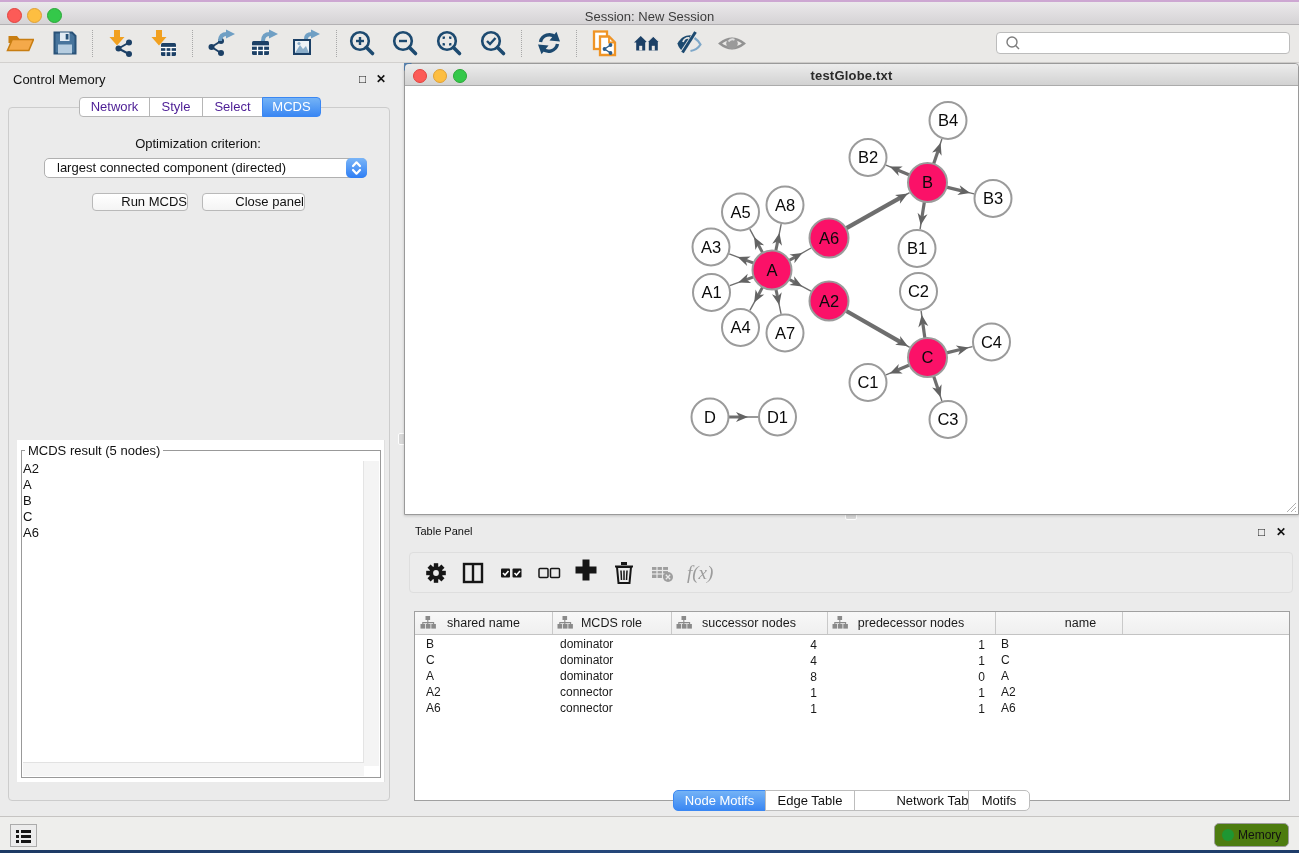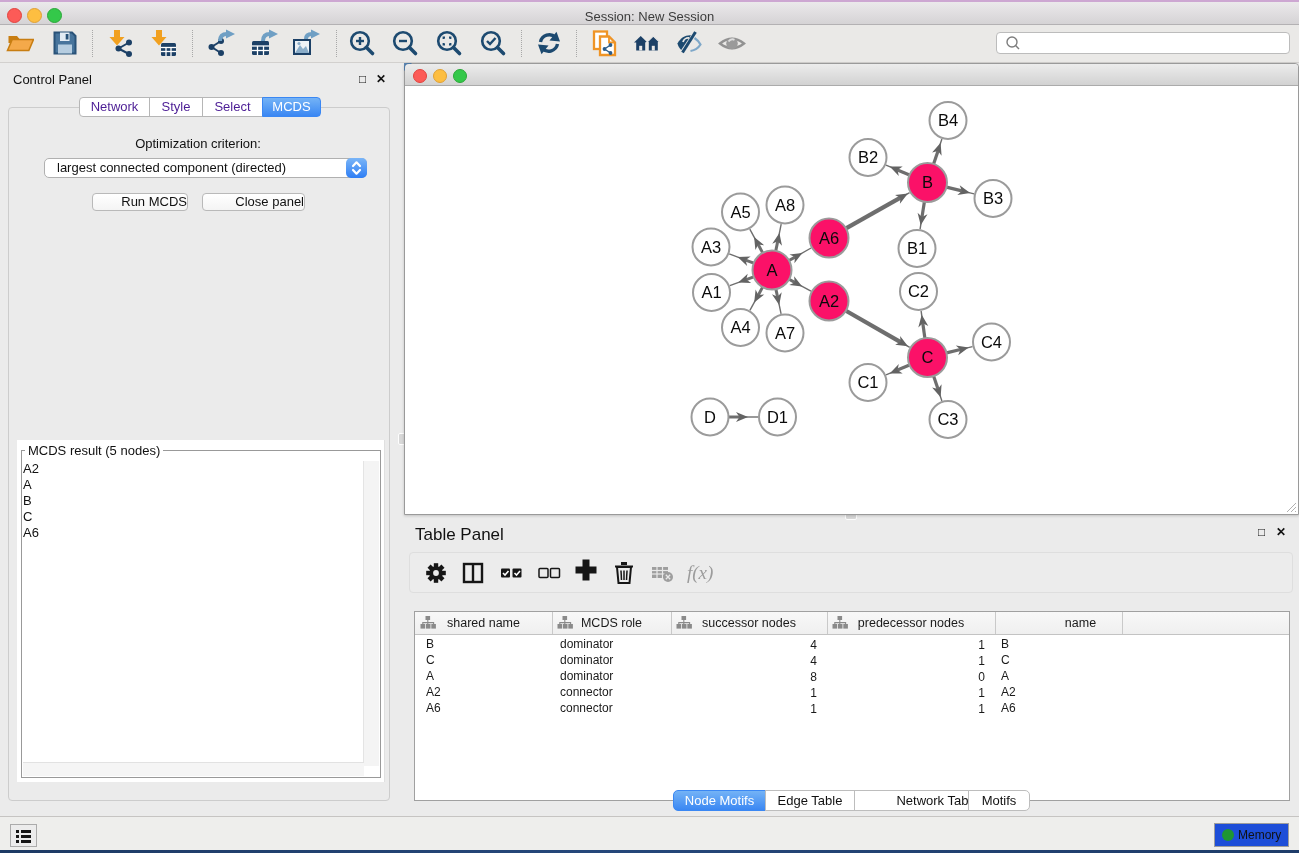--- a/index.html
+++ b/index.html
@@ -43,36 +43,36 @@
 #netwin{left:404px;top:63px;width:893px;height:450px;background:#fff;
  border:1px solid #9a9a9a;border-radius:4px 4px 0 0;
  box-shadow:0 1px 3px rgba(0,0,0,0.18);}
 #nettb{position:absolute;left:0;top:0;width:893px;height:21px;
  background:linear-gradient(#ececec,#d2d2d2);border-bottom:1px solid #ababab;border-radius:4px 4px 0 0;}
 .tl2{position:absolute;top:4.5px;width:12px;height:12px;border-radius:50%;}
 #nettitle{position:absolute;left:0;top:4px;width:893px;text-align:center;font-size:13px;color:#2a2a2a;font-weight:bold;letter-spacing:0.2px;}
 #graph{position:absolute;left:0px;top:22px;}
 #grip{position:absolute;right:1px;bottom:1px;width:12px;height:12px;}
 
-#tp-title{left:415px;top:525px;font-size:17px;color:#111;}
+#tp-title{left:415px;top:525px;font-size:11px;color:#111;}
 #tptools{left:414px;top:556px;width:875px;height:34px;}
 #tbl{left:414px;top:611px;width:874px;height:188px;background:#fff;border:1px solid #a0a0a0;}
 #thead{position:absolute;left:0;top:0;width:874px;height:22px;
  background:linear-gradient(#f8f8f8,#efefef);border-bottom:1px solid #c3c3c3;}
 .th{position:absolute;top:0;height:22px;font-size:12.5px;color:#1a1a1a;text-align:center;line-height:22px;border-right:1px solid #c9c9c9;}
 .hic{position:absolute;top:4px;}
 .cell{position:absolute;font-size:12px;color:#1a1a1a;height:16px;line-height:16px;}
 .num{text-align:right;}
 #btabs{left:673px;top:790px;height:21px;}
 .btab{position:absolute;top:0;height:19px;border:1px solid #bdbdbd;background:#fff;
  font-size:13px;color:#111;text-align:center;line-height:19px;}
 
 #statusbar{left:0;top:816px;width:1299px;height:34px;background:#eeeeec;border-top:1px solid #c6c4c2;}
 #listbtn{position:absolute;left:10px;top:7px;width:25px;height:21px;background:#ececec;border:1px solid #ababab;}
-#membtn{position:absolute;left:1214px;top:6px;width:73px;height:22px;background:#1d4ed8;border:1px solid #9d9d9d;border-radius:0;}
+#membtn{position:absolute;left:1214px;top:6px;width:73px;height:22px;background:#4d7c0f;border:1px solid #9d9d9d;border-radius:5px;}
 #botstrip{left:0;top:850px;width:1299px;height:3px;background:linear-gradient(90deg,#1d3a64,#25477a 45%,#1e3c69);}
 </style></head>
 <body>
 <div class="abs" id="topstrip"></div>
 <div class="abs" id="titlebar">
  <div class="tl" style="left:7px;background:#fc5b57;border:1px solid #e2433e;"></div>
  <div class="tl" style="left:27px;background:#fdbe41;border:1px solid #e0a134;"></div>
  <div class="tl" style="left:47px;background:#34c84a;border:1px solid #2aa838;"></div>
  <div class="abs" id="title">Session: New Session</div>
 </div>
@@ -205,21 +205,21 @@
   <circle cx="14" cy="14.5" r="5.8" fill="#9a9a9a"></circle>
   <path d="M10.5 12.5 A5 5 0 0 1 16.5 10.8" stroke="#dedede" stroke-width="2" fill="none"></path>
  </svg>
  <div id="search">
       <svg width="20" height="20" viewBox="0 0 20 20" style="position:absolute;left:6px;top:0px;">
   <circle cx="9" cy="9" r="5" fill="none" stroke="#7d7d7d" stroke-width="1.4"></circle>
   <line x1="12.6" y1="12.6" x2="16" y2="16" stroke="#7d7d7d" stroke-width="1.4"></line>
  </svg>
     </div>
 </div>
-<div class="abs" id="cp-title">Control Panel</div>
+<div class="abs" id="cp-title">Control Memory</div>
 <div class="winbtn" style="left:359px;top:72px;font-size:12px;">□</div>
 <div class="winbtn" style="left:376px;top:72px;font-size:12px;font-weight:bold;">✕</div>
 <div class="abs" id="cp-body"></div>
 <div class="abs" id="tabs">
  <div class="tab" style="left:0;width:69px;border-radius:4px 0 0 4px;">Network</div>
  <div class="tab" style="left:70px;width:52px;">Style</div>
  <div class="tab" style="left:123px;width:59px;">Select</div>
  <div class="tab tabsel" style="left:183px;width:57px;border-radius:0 4px 4px 0;">MCDS</div>
 </div>
 <div class="abs" id="optlabel">Optimization criterion:</div>
@@ -242,20 +242,21 @@
 <div class="abs" style="left:398px;top:433px;width:6px;height:10px;background:#d8d8d8;border:1px solid #fdfdfd;border-radius:2px;"></div>
 <div class="abs" style="left:845px;top:513px;width:10px;height:5px;background:#d8d8d8;border:1px solid #fdfdfd;border-radius:2px;"></div>
 <div class="abs" id="netwin">
  <svg style="position:absolute;left:-1px;top:-1px;" width="8" height="8">
       <path d="M0 0 L8 0 L0 8 Z" fill="#3a6ea5" opacity="0.8"></path>
     </svg>
  <div id="nettb">
   <div class="tl2" style="left:8px;background:#fc5b57;border:1px solid #e2433e;"></div>
   <div class="tl2" style="left:28px;background:#fdbe41;border:1px solid #e0a134;"></div>
   <div class="tl2" style="left:48px;background:#34c84a;border:1px solid #2aa838;"></div>
+  <div id="nettitle">testGlobe.txt</div>
  </div>
  <div id="graph"><svg width="891" height="427" viewBox="0 0 891 427">
   <defs>
           <marker id="arr" markerWidth="11" markerHeight="12" refX="8" refY="6" orient="auto" markerUnits="userSpaceOnUse">
             <path d="M0,0.5 L10,6 L0,11.5 Z" fill="#636363"></path>
           </marker>
         </defs>
   <g stroke="#6e6e6e" stroke-width="1.4">
   <line x1="348.7" y1="190.8" x2="324.8" y2="199.7"></line>
   <line x1="348.8" y1="177.1" x2="324.2" y2="167.9"></line>

